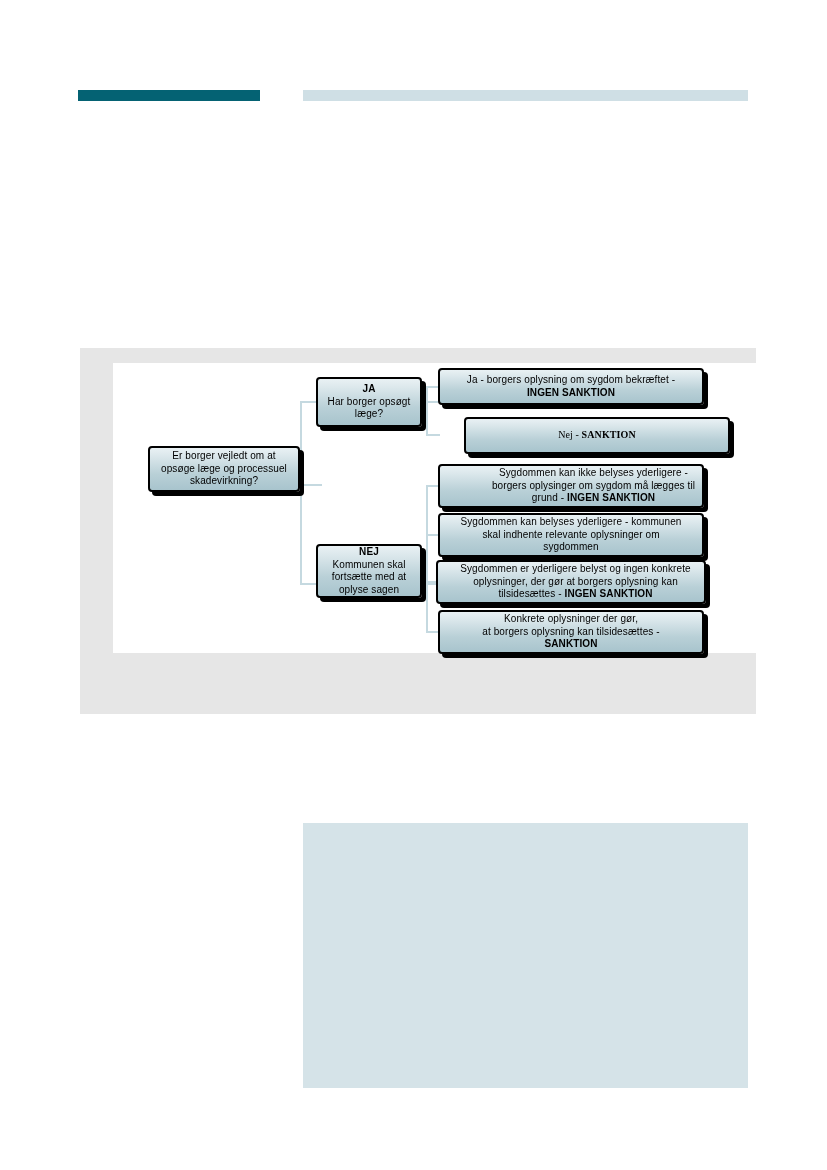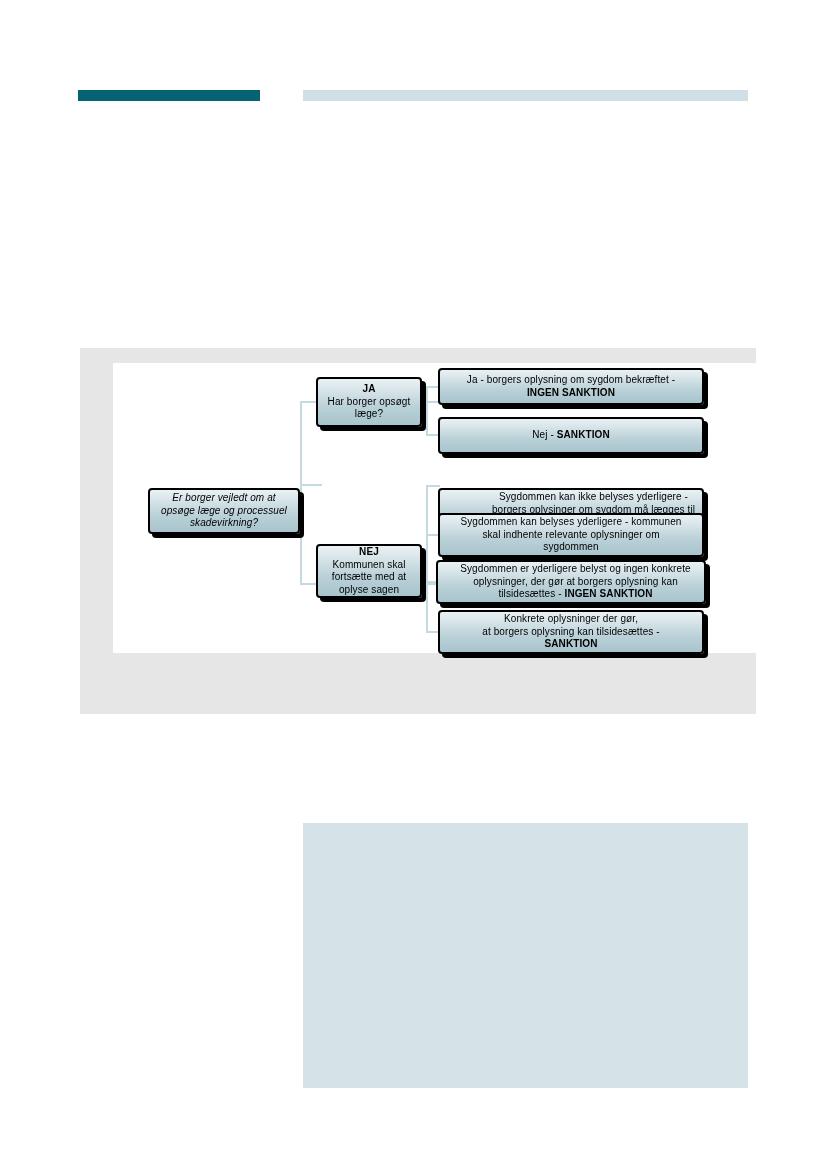--- a/index.html
+++ b/index.html
@@ -66,33 +66,33 @@
     font-size: 10px;
     line-height: 12.5px;
     letter-spacing: 0.1px;
     padding: 2px 3px;
   }
   .node .txt { display: block; width: 100%; }
   .node b { font-weight: bold; }
 
   
   .node-root {
-    left: 148px; top: 488px; width: 152px; height: 46px; font-style: italic;
+    left: 148px; top: 446px; width: 152px; height: 46px;
   }
   
   .node-ja {
     left: 316px; top: 377px; width: 106px; height: 50px;
   }
   .node-nej {
     left: 316px; top: 544px; width: 106px; height: 54px;
   }
   
   .node-r1 { left: 438px; top: 368px; width: 266px; height: 37px; }
-  .node-r2 { left: 438px; top: 417px; width: 266px; height: 37px; }
-  .node-r3 { left: 438px; top: 488px; width: 266px; height: 44px; padding-left: 48px; }
+  .node-r2 { left: 464px; top: 417px; width: 266px; height: 37px; font-family: Liberation Serif, serif; }
+  .node-r3 { left: 438px; top: 464px; width: 266px; height: 44px; padding-left: 48px; }
   .node-r4 { left: 438px; top: 513px; width: 266px; height: 44px; justify-content: flex-end; }
   .node-r5 { left: 436px; top: 560px; width: 270px; height: 44px; padding-left: 12px; }
   .node-r6 { left: 438px; top: 610px; width: 266px; height: 44px; }
 
   
   .conn {
     position: absolute;
     background: #c5d9e0;
   }
   .conn-h { height: 2px; }

